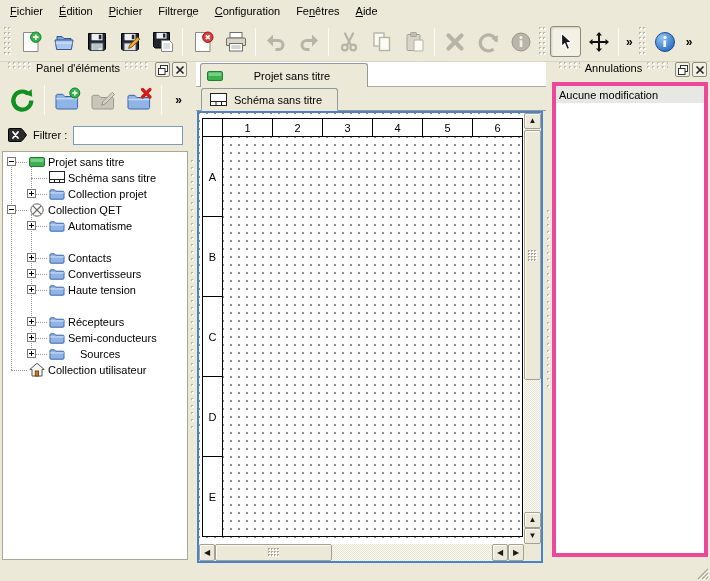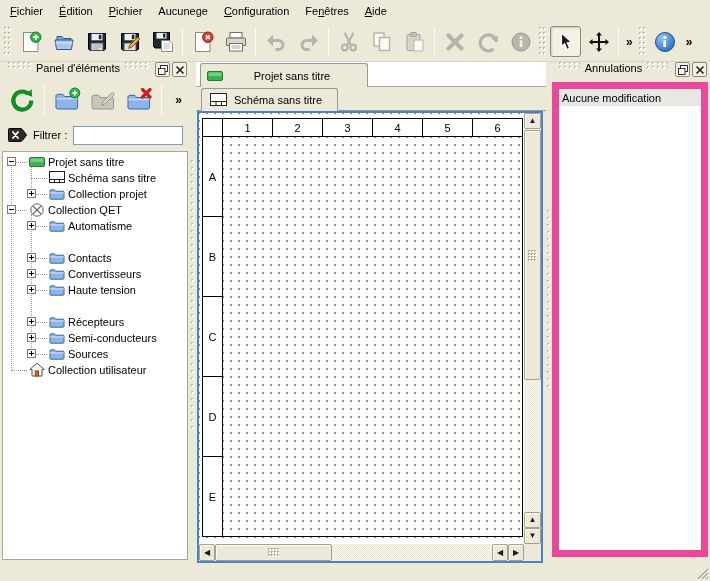--- a/index.html
+++ b/index.html
@@ -165,37 +165,37 @@
     background-size: 2px 2px; background-position: 0 0, 1px 1px;
   }
   #vscroll { position: absolute; top: 0; right: 0; width: 17px; bottom: 17px; }
   #hscroll { position: absolute; left: 0; bottom: 0; right: 17px; height: 17px; }
   #sb-corner { position: absolute; right: 0; bottom: 0; width: 17px; height: 17px; background: #ece9d8; }
 
   
   #right-dock { position: absolute; left: 551px; right: 0; top: 62px; bottom: 24px; }
   #undo-list {
     position: absolute; left: 1px; right: 2px; top: 20px; bottom: 0;
-    background: #fff; border: 7px solid #ec4899; overflow: hidden;
+    background: #fff; border: 4px solid #ec4899; overflow: hidden;
   }
   .undo-item { height: 17px; display: flex; align-items: center; padding: 0 3px; }
   .undo-item.current { background: #e7e7e3; }
 
   
   #statusbar { position: absolute; left: 0; right: 0; bottom: 0; height: 18px; background: #ece9d8; }
   #resize-grip { position: absolute; right: 1px; bottom: 1px; }
 </style>
 </head>
 <body>
 
 <div id="menubar">
     <div class="menu-item"><span></span><span class="mn">F</span><span>ichier</span></div>
     <div class="menu-item"><span></span><span class="mn">É</span><span>dition</span></div>
     <div class="menu-item"><span></span><span class="mn">P</span><span>ichier</span></div>
-    <div class="menu-item"><span>Aucune</span><span class="mn">g</span><span>e</span></div>
+    <div class="menu-item"><span>Filtrer</span><span class="mn">g</span><span>e</span></div>
     <div class="menu-item"><span></span><span class="mn">C</span><span>onfiguration</span></div>
     <div class="menu-item"><span>Fe</span><span class="mn">n</span><span>êtres</span></div>
     <div class="menu-item"><span></span><span class="mn">A</span><span>ide</span></div>
   </div>
 
 <div id="toolbar">
     <div class="tb-handle"></div>
     <div class="tb-btn">
       <span>
         <svg width="24" height="24" viewBox="0 0 24 24">
@@ -610,21 +610,21 @@
               <rect x="0.5" y="0.5" width="8" height="8" fill="#fff" stroke="#7a7a72"></rect>
               <path d="M2 4.5h5M4.5 2v5" stroke="#000"></path>
             </svg>
           </span>
           <span class="t-ico" style="left: 46px;">
             <svg width="16" height="16" viewBox="0 0 16 16">
               <path d="M1 4.8c0-.6.4-1 1-1h3.3l1.3 1.4H14c.6 0 1 .4 1 1v6c0 .6-.4 1-1 1H2c-.6 0-1-.4-1-1z" fill="#8fb4e8" stroke="#3a66a8"></path>
               <path d="M1.2 6.9h13.6" stroke="#c6daf6" stroke-width="1.2"></path>
             </svg>
           </span>
-          <span class="t-label" style="left: 65px;">Sources</span>
+          <span class="t-label" style="left: 77px;">Sources</span>
         </div>
         <div class="t-row" style="top: 208px;">
           <div class="t-hstub" style="left: 8px; width: 16px; top: 8px;"></div>
           <span class="t-ico" style="left: 26px;">
             <svg width="16" height="16" viewBox="0 0 16 16">
               <path d="M8 1.2L0.8 7.5h2.2v6.5h10V7.5h2.2z" fill="#f6f6f2" stroke="#555"></path>
               <rect x="6.3" y="9" width="3.2" height="5" fill="#cf7a1f" stroke="#7c4410"></rect>
             </svg>
           </span>
           <span class="t-label" style="left: 45px;">Collection utilisateur</span>

